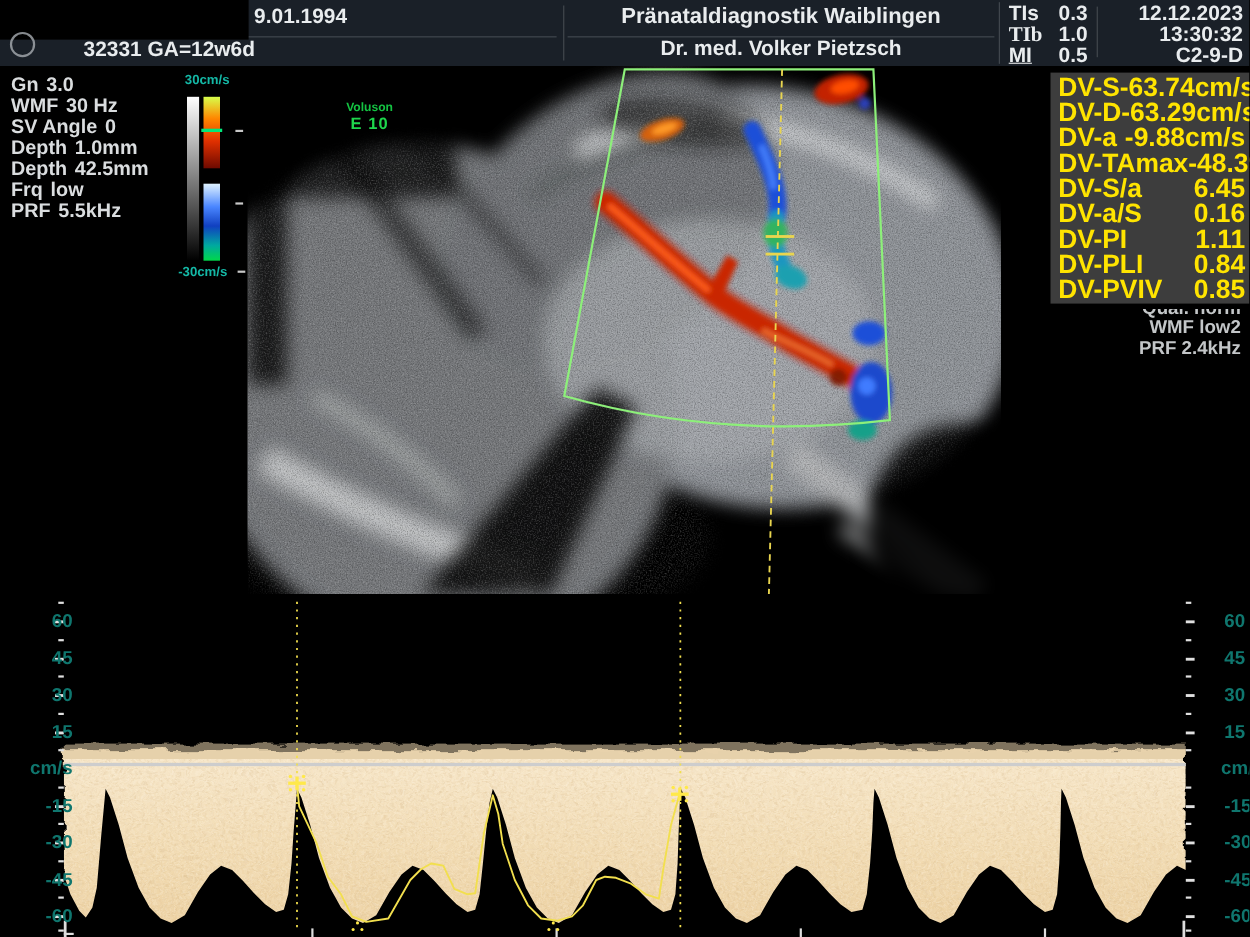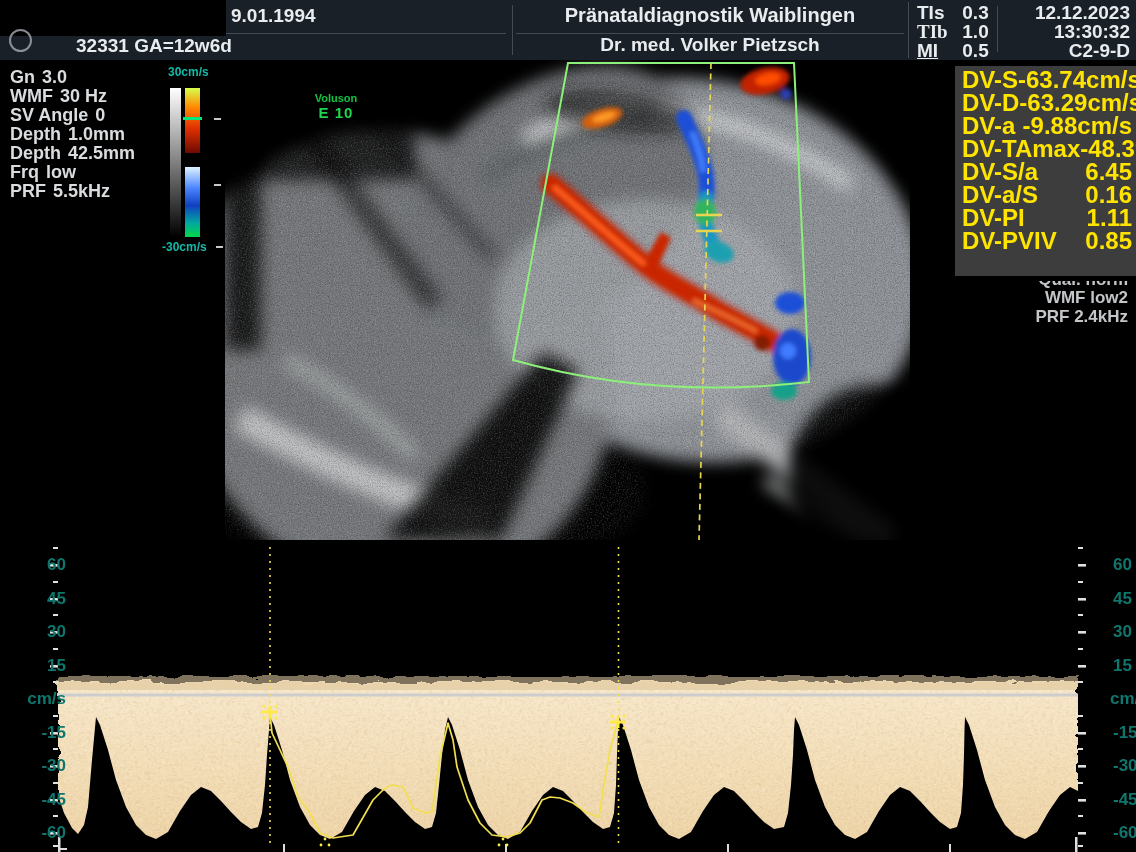--- a/index.html
+++ b/index.html
@@ -201,20 +201,24 @@
         <span>DV-S/a</span>
         <span>6.45</span>
       </div>
     <div class="dvrow">
         <span>DV-a/S</span>
         <span>0.16</span>
       </div>
     <div class="dvrow">
         <span>DV-PI</span>
         <span>1.11</span>
+      </div>
+    <div class="dvrow">
+        <span>DV-PLI</span>
+        <span>0.84</span>
       </div>
     <div class="dvrow">
         <span>DV-PVIV</span>
         <span>0.85</span>
       </div>
   </div>
 
   <div class="abs pwtxt qualclip" style="left:998px;top:270px;">Qual. norm</div>
   <div class="abs pwtxt" style="left:998px;top:288px;">WMF low2</div>
   <div class="abs pwtxt" style="left:998px;top:307px;">PRF  2.4kHz</div>

